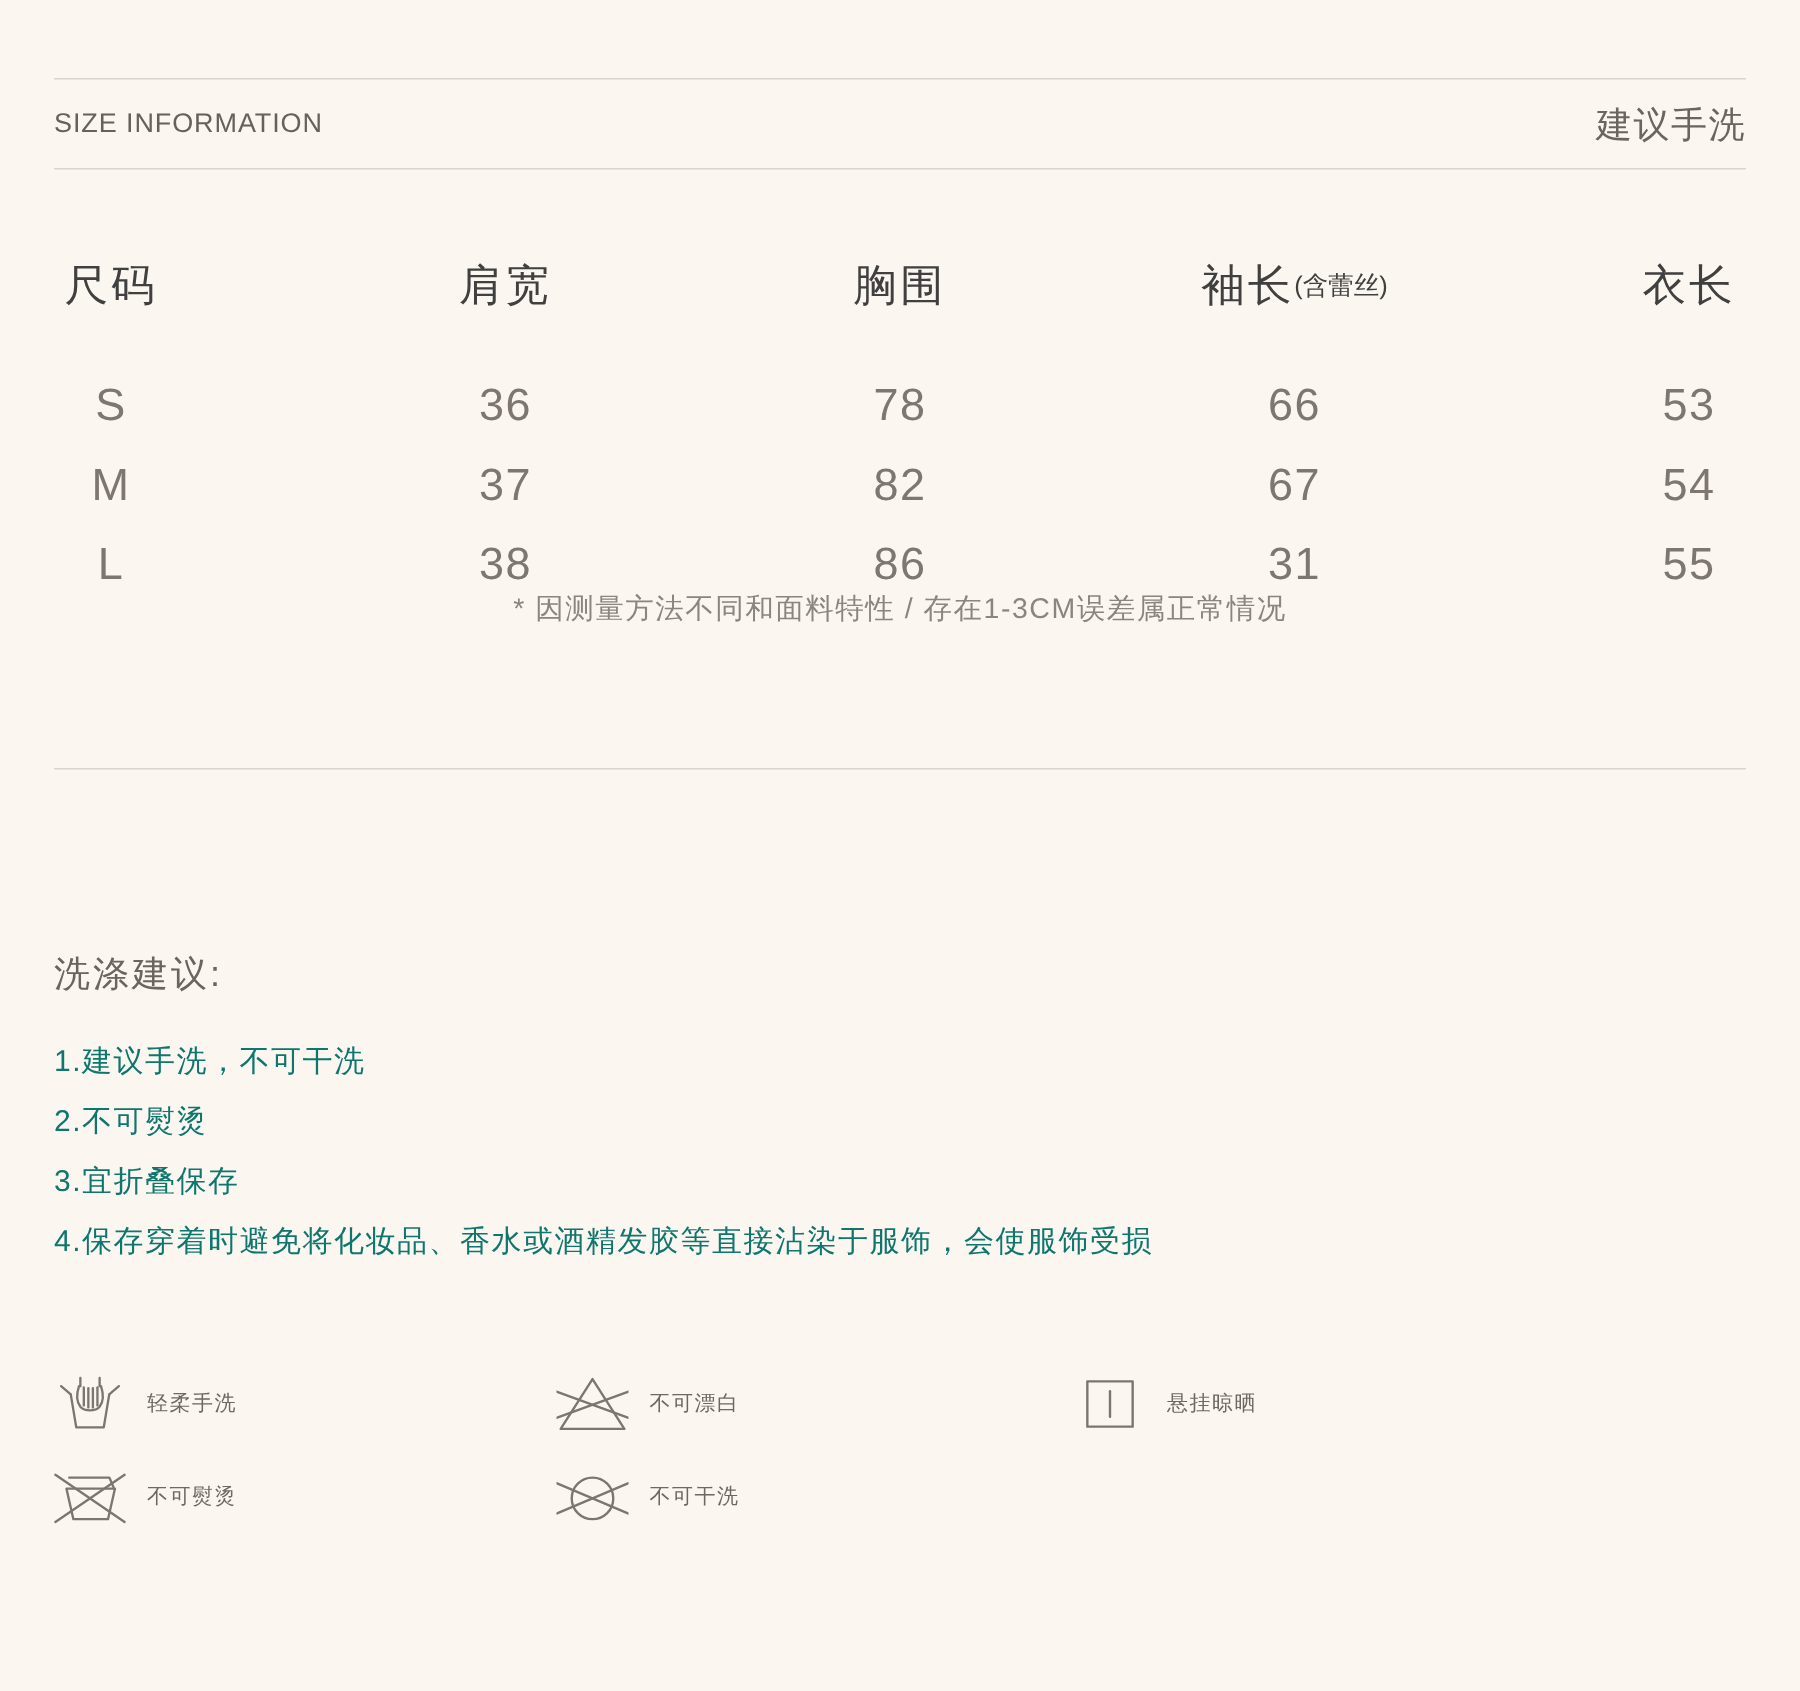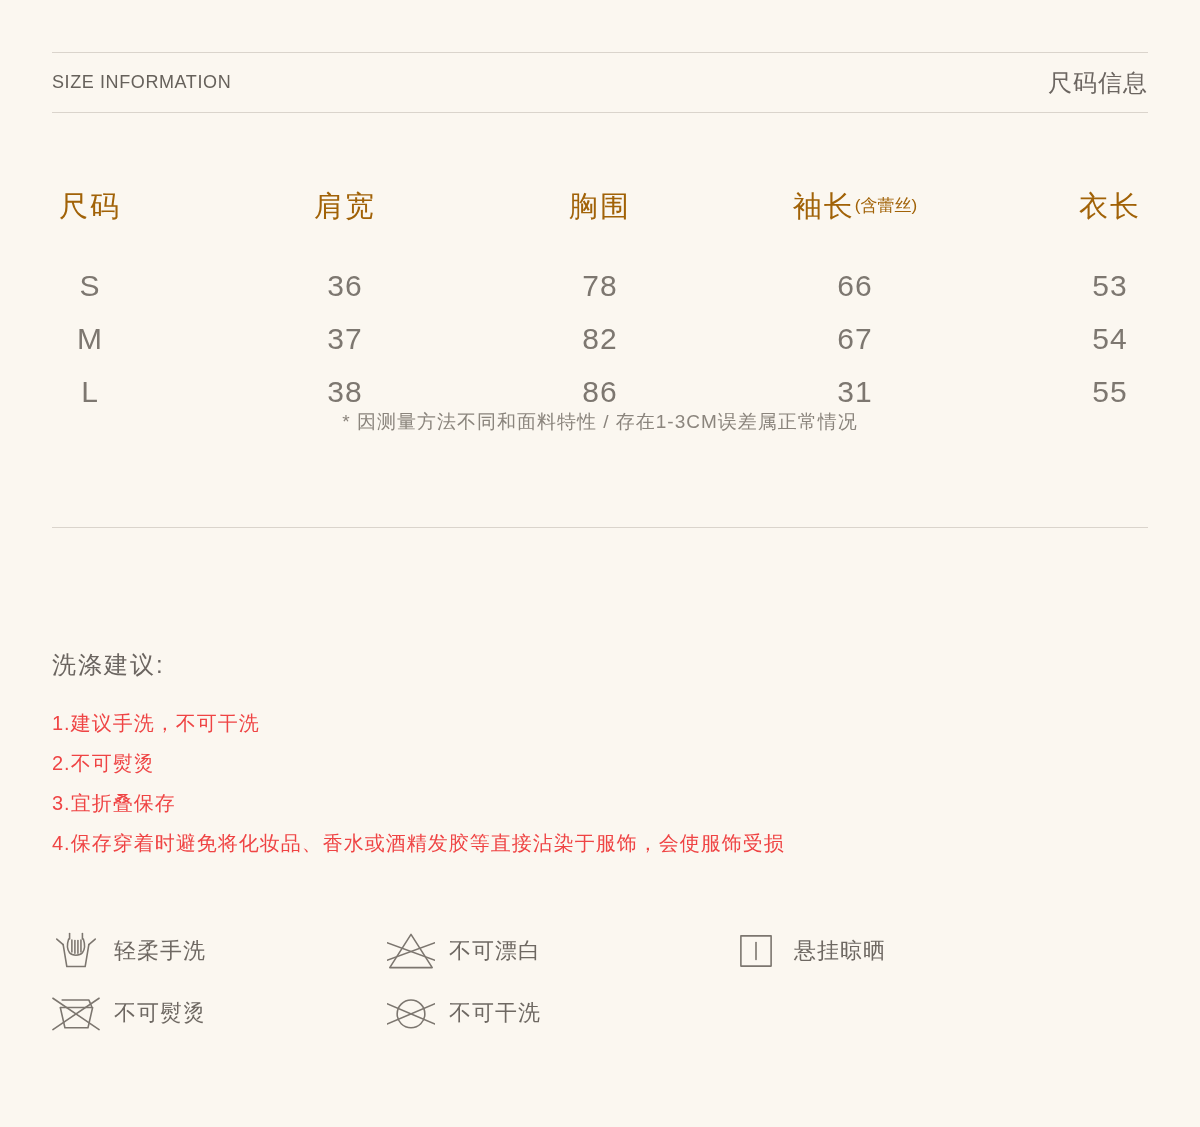--- a/index.html
+++ b/index.html
@@ -6,21 +6,21 @@
   html, body { width: 1200px; }
   body {
     font-family: "Liberation Sans", "DejaVu Sans", sans-serif;
     background: #fbf7f0;
   }
   .page {
     width: 1200px;
     height: 1127px;
     overflow: hidden;
     background: #fbf7f0;
-    padding: 0 52px;
+    padding: 0 36px;
   }
   
   .rule-top { margin-top: 52px; border-top: 1px solid #dad4cc; }
   .header-bar {
     height: 60px;
     display: flex;
     align-items: center;
     justify-content: space-between;
     border-bottom: 1px solid #dad4cc;
   }
@@ -40,25 +40,25 @@
     justify-content: space-between;
   }
   .size-cell {
     width: 76px;
     display: flex;
     justify-content: center;
     white-space: nowrap;
     flex-shrink: 0;
   }
   .size-head-row {
-    margin-top: 75px;
+    margin-top: 60px;
     line-height: 36px;
     font-size: 29px;
     font-weight: 500;
-    color: #a16207;
+    color: #404040;
     letter-spacing: 2px;
   }
   .size-head-row .sub {
     font-size: 17px;
     font-weight: 400;
     letter-spacing: 0;
   }
   .size-data-row {
     line-height: 36px;
     font-size: 30px;
@@ -84,21 +84,21 @@
     line-height: 34px;
     font-size: 24px;
     font-weight: 500;
     color: #6b6560;
     letter-spacing: 2px;
   }
   .wash-list { margin-top: 21px; list-style: none; }
   .wash-list li {
     line-height: 40px;
     font-size: 20px;
-    color: #ef4444;
+    color: #0f766e;
     letter-spacing: 1px;
   }
   
   .care-grid {
     margin-top: 64px;
     display: grid;
     grid-template-columns: 335px 345px 1fr;
     grid-auto-rows: 48px;
     row-gap: 14px;
   }
@@ -110,36 +110,36 @@
   .care-icon {
     width: 48px;
     height: 48px;
     display: flex;
     align-items: center;
     justify-content: center;
     flex-shrink: 0;
   }
   .care-icon svg { stroke: #7c766f; fill: none; stroke-width: 1.7; stroke-linecap: round; stroke-linejoin: round; }
   .care-label {
-    font-size: 22px;
+    font-size: 14px;
     color: #6e6862;
     letter-spacing: 1px;
     white-space: nowrap;
   }
 </style>
 </head>
 <body>
 
 <div class="page">
 
   <div class="rule-top"></div>
 
   <div class="header-bar">
     <span class="title-en">SIZE INFORMATION</span>
-    <span class="title-zh">尺码信息</span>
+    <span class="title-zh">建议手洗</span>
   </div>
 
   <div class="size-row size-head-row">
     <div class="size-cell">
         <span>尺码</span>
       </div>
     <div class="size-cell">
         <span>肩宽</span>
       </div>
     <div class="size-cell">

